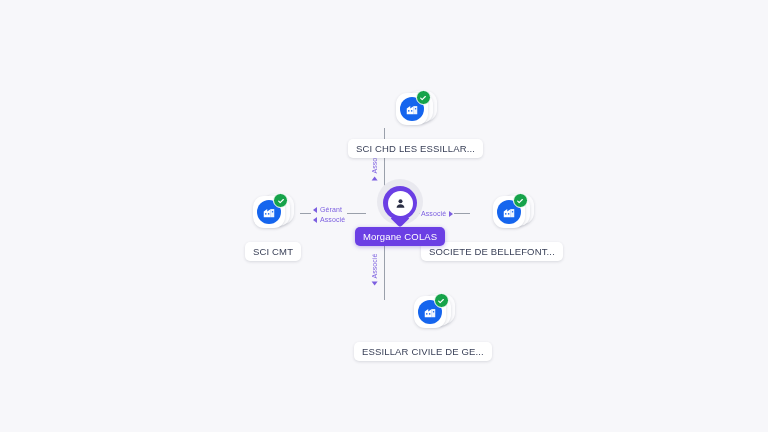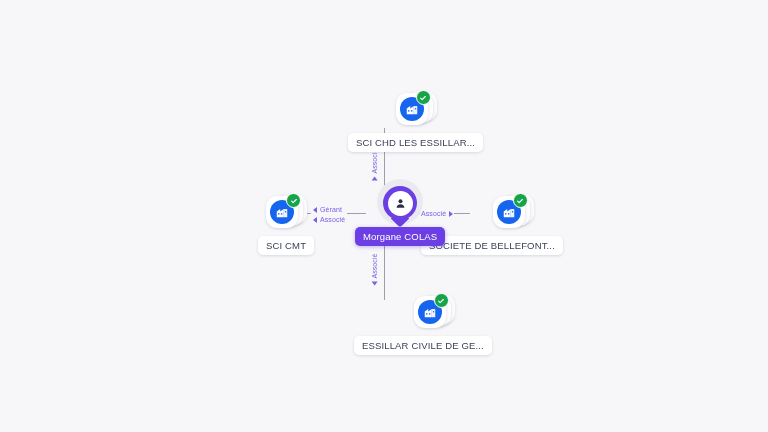--- a/index.html
+++ b/index.html
@@ -177,21 +177,21 @@
     height: 25px;
     border-radius: 50%;
     background: #ffffff;
     display: flex;
     align-items: center;
     justify-content: center;
   }
 
   
   .node-label {
-    margin-top: 3px;
+    margin-top: 9px;
     background: #ffffff;
     color: #3a4158;
     font-size: 9.5px;
     line-height: 11px;
     padding: 4px 8px;
     border-radius: 5px;
     box-shadow: 0 1px 3px rgba(30,35,60,0.14);
     white-space: nowrap;
     letter-spacing: 0.15px;
   }
@@ -254,21 +254,21 @@
       </div>
       <div class="badge-check">
         <svg width="8" height="8" viewBox="0 0 24 24" fill="none">
           <path d="M5 12.5l4.5 4.5L19 7.5" stroke="#ffffff" stroke-width="3.4" stroke-linecap="round" stroke-linejoin="round"></path>
         </svg>
       </div>
     </div>
     <div class="node-label">SCI CHD LES ESSILLAR...</div>
   </div>
 
-  <div class="node" style="left:258px; top:191px;justify-content:center;">
+  <div class="node" style="left:245px; top:191px;justify-content:center;">
     <div class="stack-wrap">
       <div class="card card-back2"></div>
       <div class="card card-back1"></div>
       <div class="card card-front">
         <div class="biz-circle">
           <svg width="14" height="14" viewBox="0 0 24 24" fill="none">
             <path d="M3 21V11l6-4v4l6-4v14H3z" fill="#ffffff"></path>
             <path d="M15 21V7h6v14h-6z" fill="#ffffff" opacity="0.92"></path>
             <rect x="5.2" y="14" width="2.4" height="2.4" fill="#1565ee"></rect>
             <rect x="10.2" y="14" width="2.4" height="2.4" fill="#1565ee"></rect>

